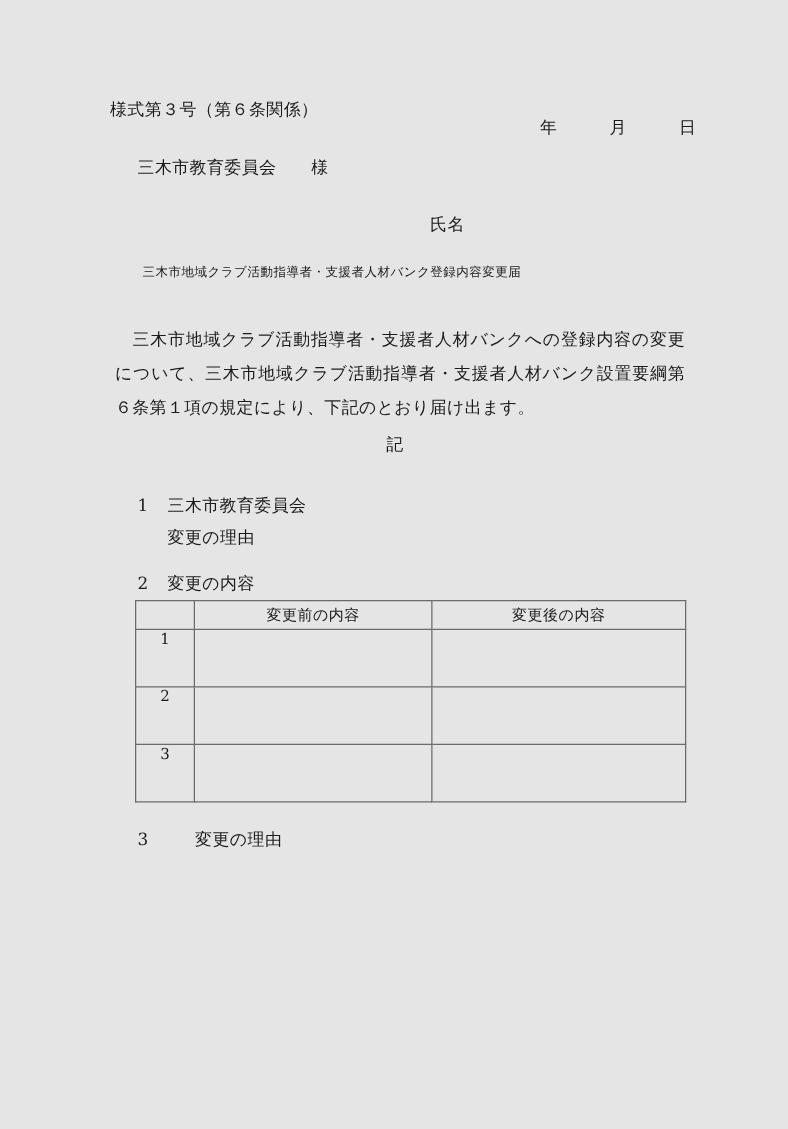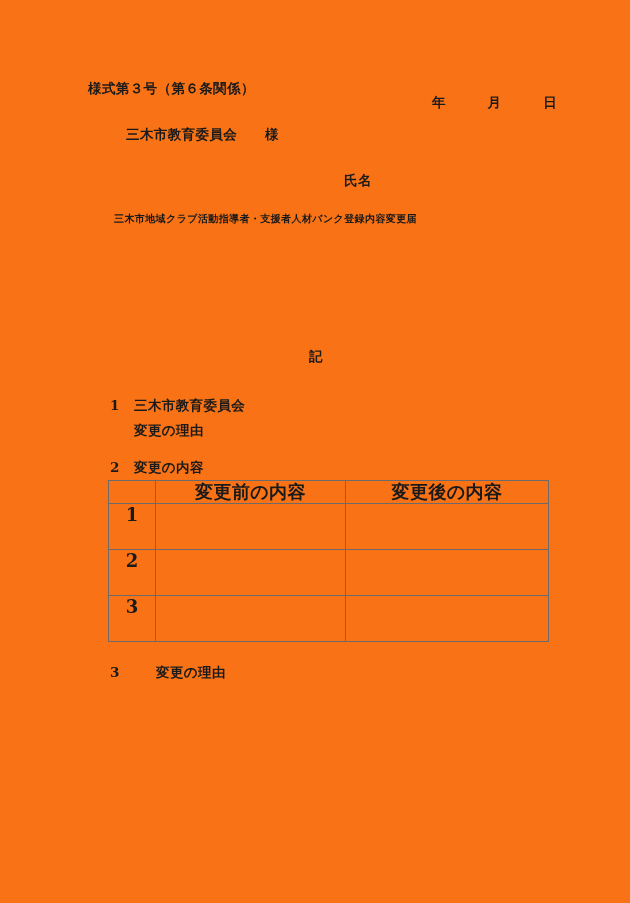--- a/index.html
+++ b/index.html
@@ -12,37 +12,36 @@
     width: 630px;
     height: 903px;
     position: relative;
     font-family: "DejaVu Serif", "Liberation Serif", serif;
     color: #1a1a1a;
     -webkit-font-smoothing: antialiased;
   }
   .page {
     position: absolute;
     inset: 0;
-    background: #f97316;
+    background: #e5e5e5;
     overflow: hidden;
-    font-weight: bold;
   }
 
   
   .t {
     position: absolute;
     white-space: pre;
     line-height: 1;
     font-size: 13.5px;
     letter-spacing: 0.4px;
   }
 
   #form-no      { left: 88px;  top: 82px;  }
   #date-line    { left: 432px; top: 96px; letter-spacing: 0.4px; }
-  #addressee    { left: 126px; top: 128px; }
+  #addressee    { left: 110px; top: 128px; }
   #name-label   { left: 344px; top: 174px; text-align: center; }
   #doc-title    { left: 114px; top: 214px; font-size: 10px; }
 
   
   #body-par {
     position: absolute;
     left: 92px;
     top: 259px;
     width: 456px;
     font-size: 13.5px;
@@ -65,21 +64,21 @@
   #sec3-label   { left: 134px; top: 666px; margin-left: 22px; }
 
   
   #change-table {
     position: absolute;
     left: 108px;
     top: 480px;
     width: 440px;
     border-collapse: collapse;
     table-layout: fixed;
-    font-size: 18px;
+    font-size: 12px;
   }
   #change-table td {
     border: 1px solid #6b6b6b;
     padding: 0;
     vertical-align: top;
   }
   #change-table col.c-num  { width: 47px; }
   #change-table col.c-before { width: 190px; }
   #change-table col.c-after  { width: 203px; }
 
@@ -106,20 +105,21 @@
   <div class="t" id="form-no">様式第３号（第６条関係）</div>
 
   <div class="t" id="date-line">年　　　月　　　日</div>
 
   <div class="t" id="addressee">三木市教育委員会　　様</div>
 
   <div class="t" id="name-label">氏名</div>
 
   <div class="t" id="doc-title">三木市地域クラブ活動指導者・支援者人材バンク登録内容変更届</div>
 
+  <div id="body-par">三木市地域クラブ活動指導者・支援者人材バンクへの登録内容の変更について、三木市地域クラブ活動指導者・支援者人材バンク設置要綱第６条第１項の規定により、下記のとおり届け出ます。</div>
 
   <div class="t" id="ki-mark">記</div>
 
   <div class="t" id="sec1-num">1</div>
   <div class="t" id="sec1-label">三木市教育委員会</div>
   <div class="t" id="sec1-sub">変更の理由</div>
 
   <div class="t" id="sec2-num">2</div>
   <div class="t" id="sec2-label">変更の内容</div>
 

